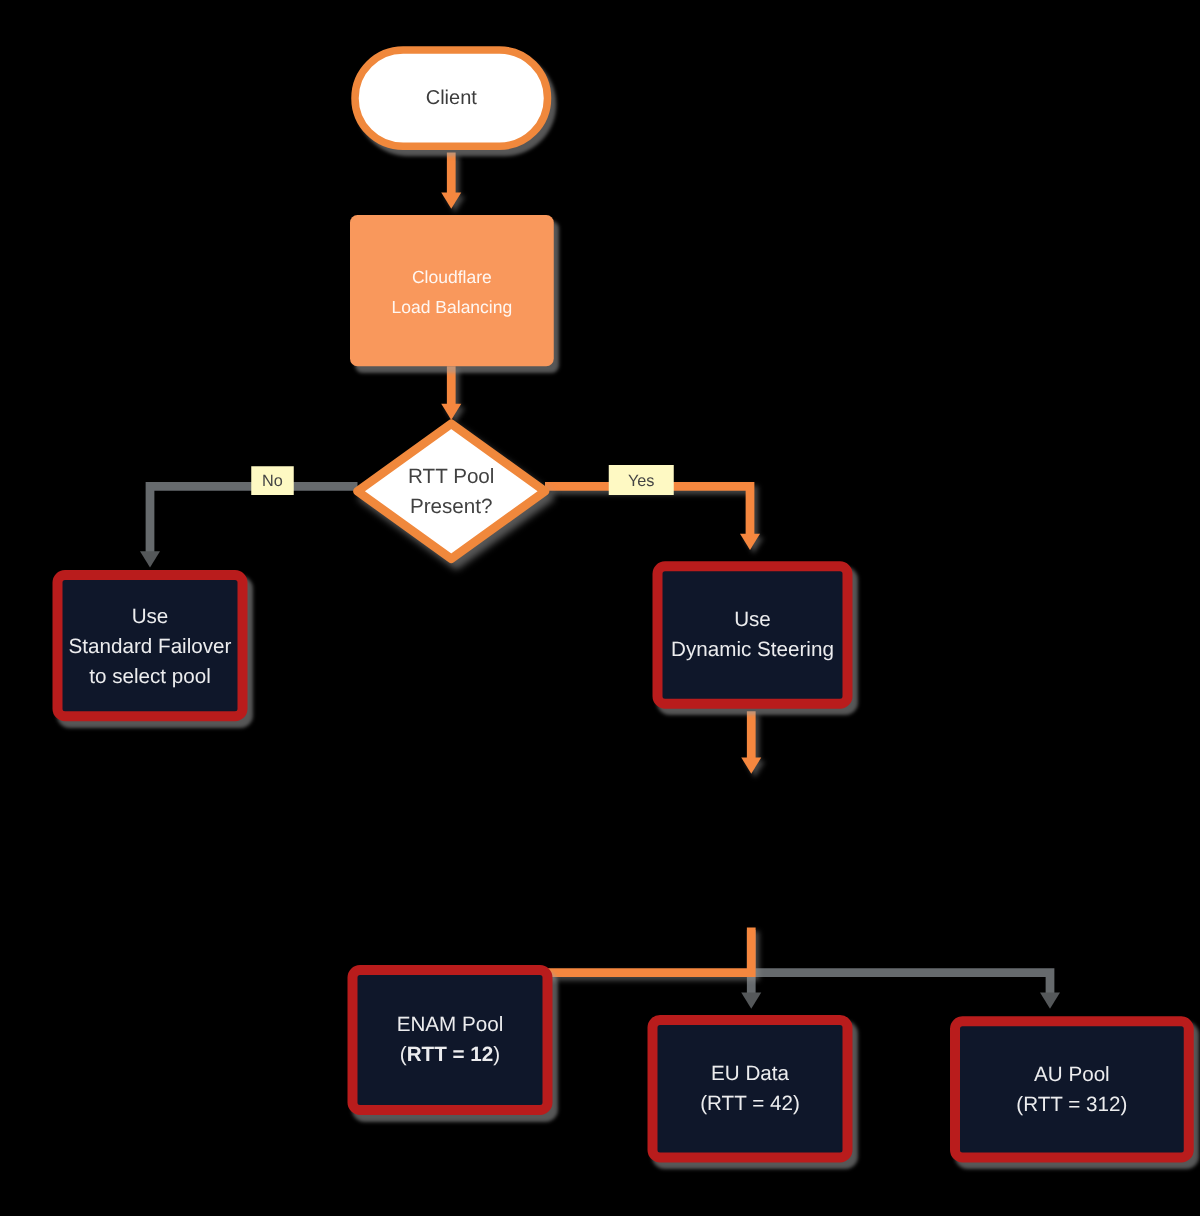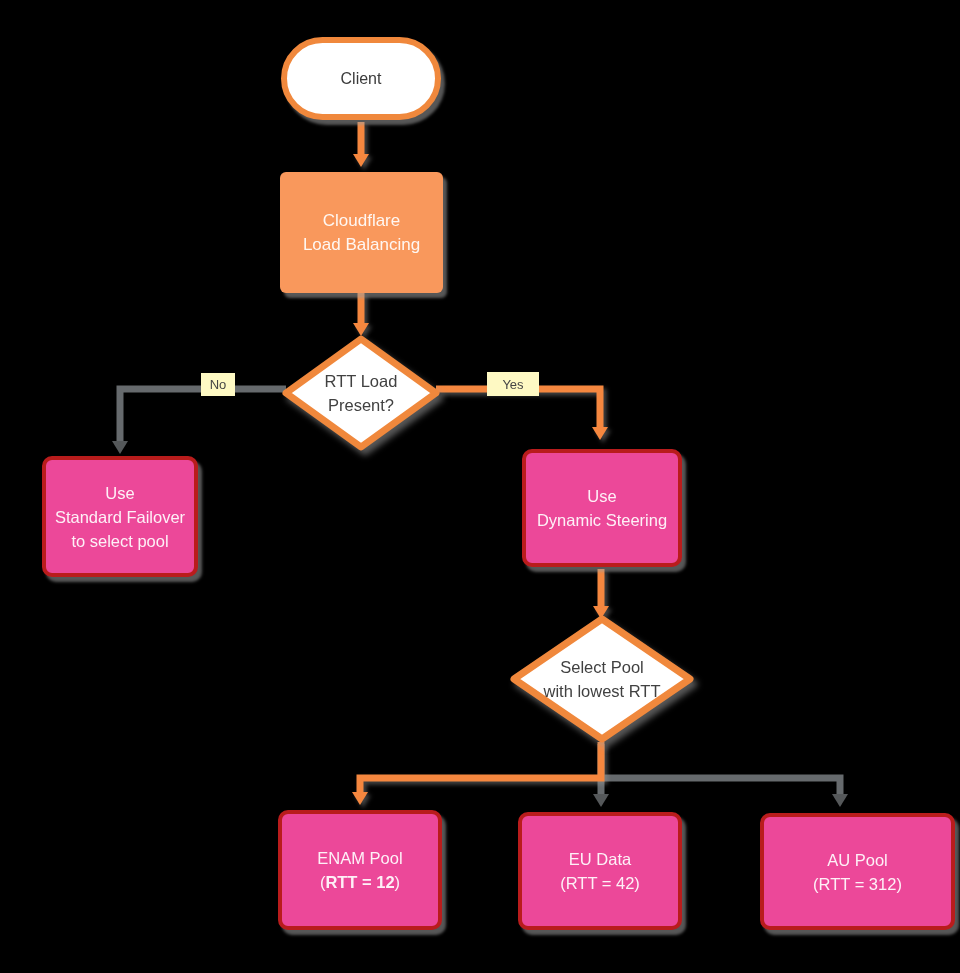--- a/index.html
+++ b/index.html
@@ -20,24 +20,24 @@
     position:absolute;display:flex;flex-direction:column;justify-content:center;
     text-align:center;box-sizing:border-box;
   }
   .shadowed{box-shadow:4px 5px 3px rgba(158,158,158,0.55);}
   .terminator{
     background:#ffffff;border:6px solid #F0883C;border-radius:46px;
     color:#3b3b3b;font-size:16px;
   }
   .process{
     background:#F9985C;border-radius:6px;color:rgba(255,255,255,0.92);
-    font-size:17px;line-height:24px;
+    font-size:14px;line-height:24px;
   }
   .process-bordered{
-    background:#ec4899;border:4px solid #b91c1c;border-radius:10px;
+    background:#0f172a;border:8px solid #b91c1c;border-radius:10px;
     color:rgba(255,255,255,0.92);font-size:16.5px;line-height:24px;
   }
   .pool strong{font-weight:bold;}
   .diamond-wrap{position:absolute;}
   .diamond-wrap svg{position:absolute;left:0;top:0;filter:drop-shadow(4px 5px 3px rgba(158,158,158,0.55));}
   .diamond-label{
     position:absolute;left:0;top:0;width:100%;height:100%;
     display:flex;flex-direction:column;align-items:center;justify-content:center;
     color:#414141;font-size:16.5px;line-height:24px;text-align:center;
   }
@@ -82,51 +82,42 @@
   <div class="node process shadowed" style="left:280px;top:172px;width:163px;height:121px;">
     <div>Cloudflare</div>
     <div>Load Balancing</div>
   </div>
 
   <div class="diamond-wrap" style="left:281px;top:334px;width:160px;height:118px;">
     <svg width="160" height="118" viewBox="0 0 160 118">
       <polygon points="80,5 155,59 80,113 5,59" fill="#ffffff" stroke="#F0883C" stroke-width="7" stroke-linejoin="round"></polygon>
     </svg>
     <div class="diamond-label">
-      <div>RTT Load</div>
+      <div>RTT Pool</div>
       <div>Present?</div>
     </div>
   </div>
 
   <div class="edge-label" style="left:201px;top:373px;width:34px;height:23px;">No</div>
 
   <div class="edge-label" style="left:487px;top:372px;width:52px;height:24px;">Yes</div>
 
   <div class="node process-bordered shadowed" style="left:42px;top:456px;width:156px;height:121px;">
     <div>Use</div>
     <div>Standard Failover</div>
     <div>to select pool</div>
   </div>
 
   <div class="node process-bordered shadowed" style="left:522px;top:449px;width:160px;height:118px;">
     <div>Use</div>
     <div>Dynamic Steering</div>
   </div>
 
-  <div class="diamond-wrap" style="left:509px;top:614px;width:186px;height:130px;">
-    <svg width="186" height="130" viewBox="0 0 186 130">
-      <polygon points="93,5 181,65 93,125 5,65" fill="#ffffff" stroke="#F0883C" stroke-width="7" stroke-linejoin="round"></polygon>
-    </svg>
-    <div class="diamond-label">
-      <div>Select Pool</div>
-      <div>with lowest RTT</div>
-    </div>
-  </div>
 
-  <div class="node process-bordered pool shadowed" style="left:278px;top:810px;width:164px;height:120px;">
+  <div class="node process-bordered pool shadowed" style="left:278px;top:772px;width:164px;height:120px;">
     <div>ENAM Pool</div>
     <div><span>(</span><strong>RTT = 12</strong><span>)</span></div>
   </div>
 
   <div class="node process-bordered pool shadowed" style="left:518px;top:812px;width:164px;height:118px;">
     <div>EU Data</div>
     <div>(RTT = 42)</div>
   </div>
 
   <div class="node process-bordered pool shadowed" style="left:760px;top:813px;width:195px;height:117px;">

